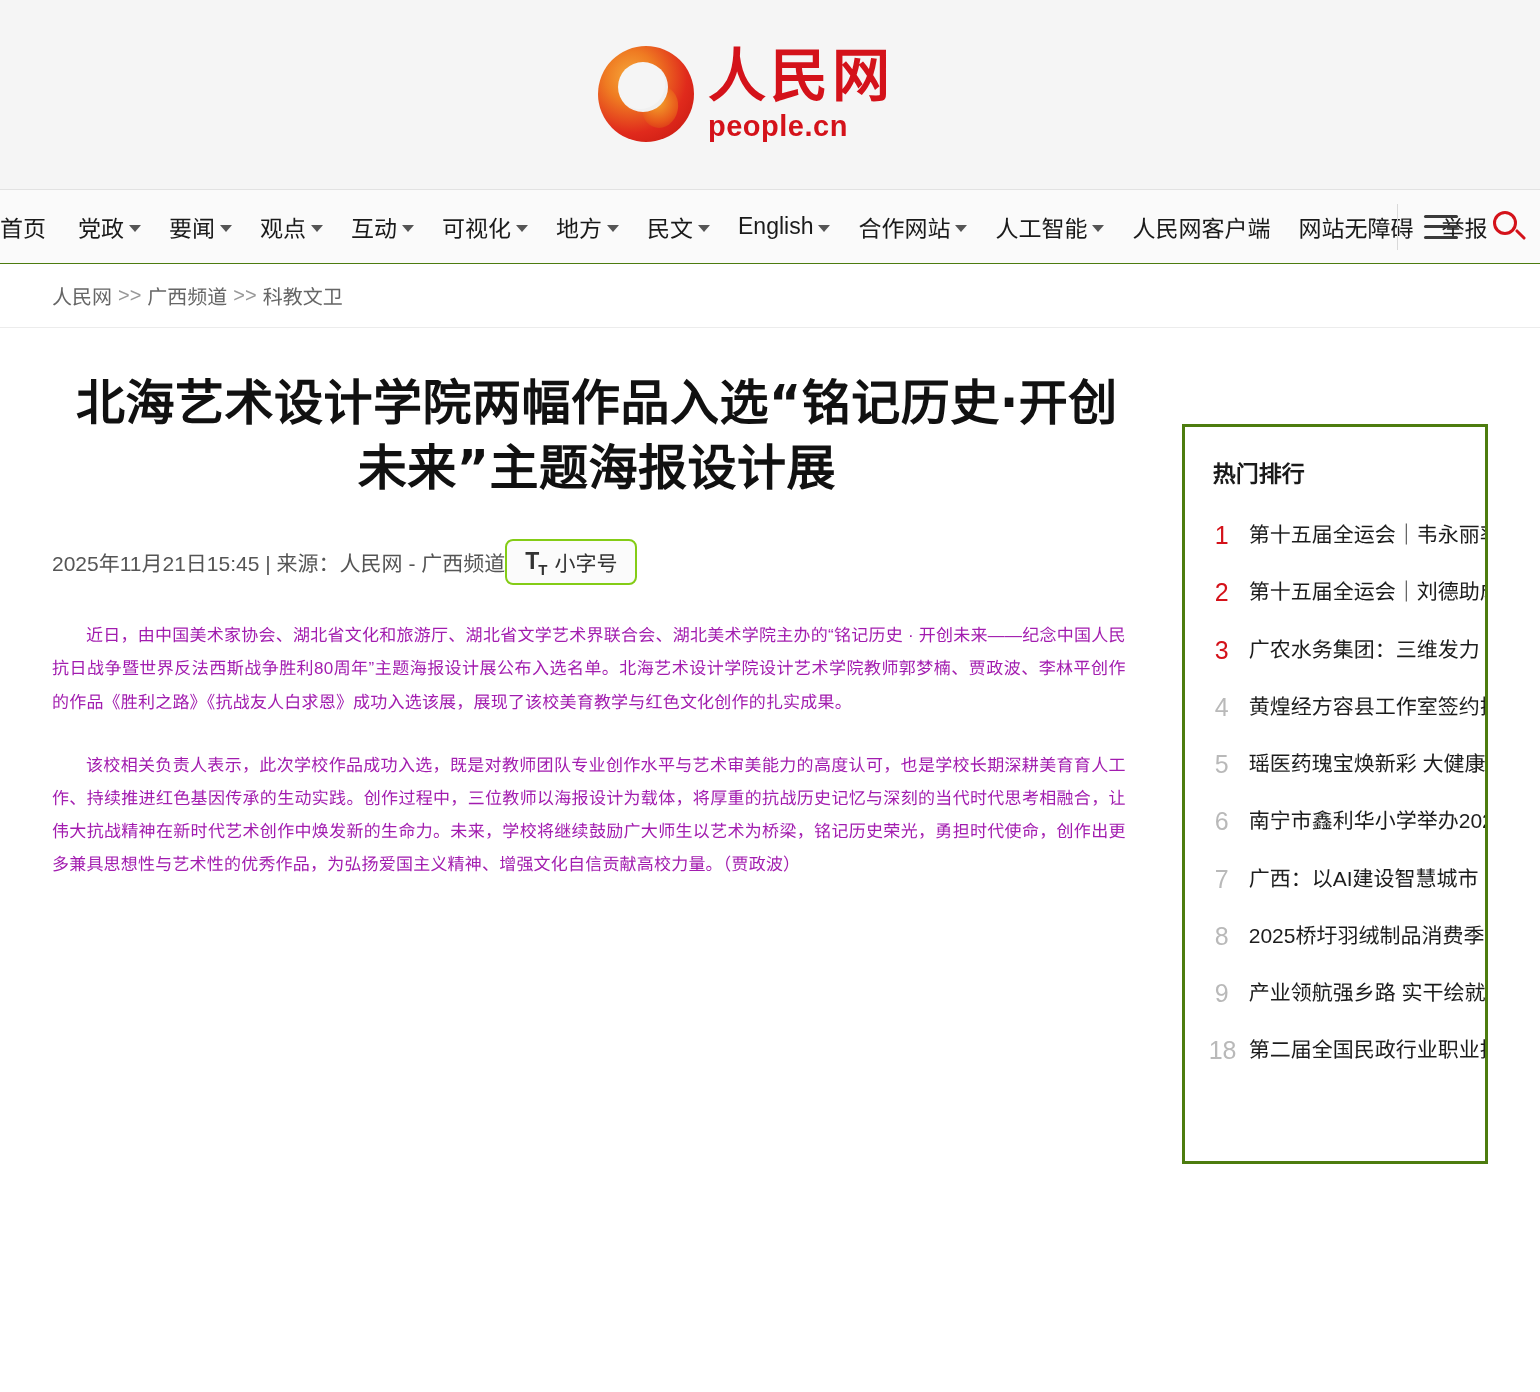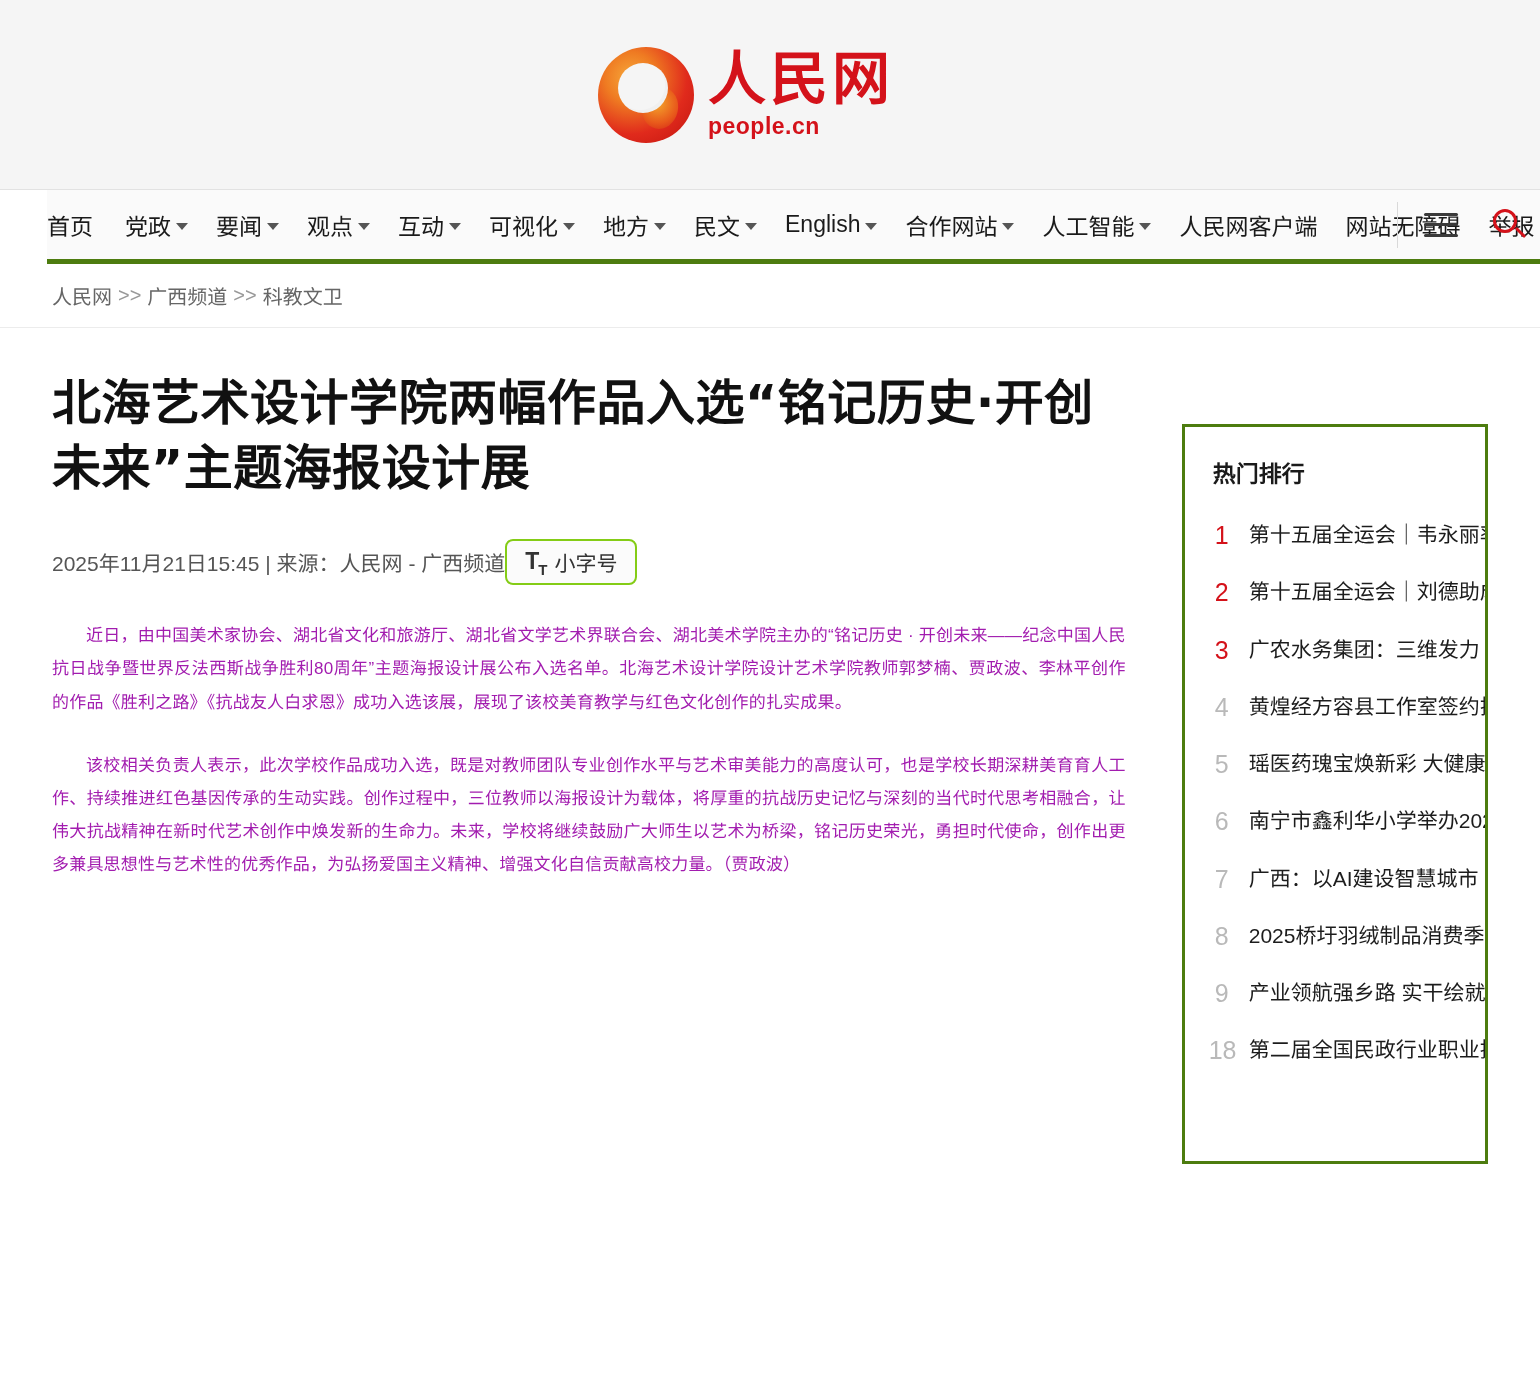--- a/index.html
+++ b/index.html
@@ -61,36 +61,35 @@
   .logo-text { display: flex; flex-direction: column; }
   .logo-cn {
     font-size: 58px;
     font-weight: 700;
     color: #d4121a;
     letter-spacing: 4px;
     line-height: 1.05;
     font-family: "DejaVu Sans", "Liberation Sans", sans-serif;
   }
   .logo-en {
-    font-size: 23px;
+    font-size: 29px;
     font-weight: 700;
     color: #d4121a;
     letter-spacing: 0.5px;
     margin-top: 4px;
   }
 
   
   .nav-bar {
     height: 74px;
     background: #fafafa;
-    border-bottom: 5px solid #4d7c0f;
+    border-bottom: 1px solid #4d7c0f;
     display: flex;
     align-items: center;
     position: relative;
-    margin-left: 47px;
   }
   .nav-item {
     font-size: 23px;
     color: #1a1a1a;
     margin-right: 28px;
     display: flex;
     align-items: center;
     gap: 5px;
     white-space: nowrap;
     cursor: pointer;
@@ -179,20 +178,21 @@
     padding-top: 44px;
   }
   .article h1 {
     font-size: 49px;
     line-height: 1.32;
     font-weight: 700;
     color: #111;
     margin: 0 0 38px 0;
     letter-spacing: 0.5px;
     font-family: "DejaVu Sans", "Liberation Sans", sans-serif;
+    text-align: center;
   }
   .meta-row {
     display: flex;
     align-items: center;
     justify-content: flex-start;
     padding-right: 38px;
     margin-bottom: 34px;
   }
   .meta-text {
     font-size: 21px;

